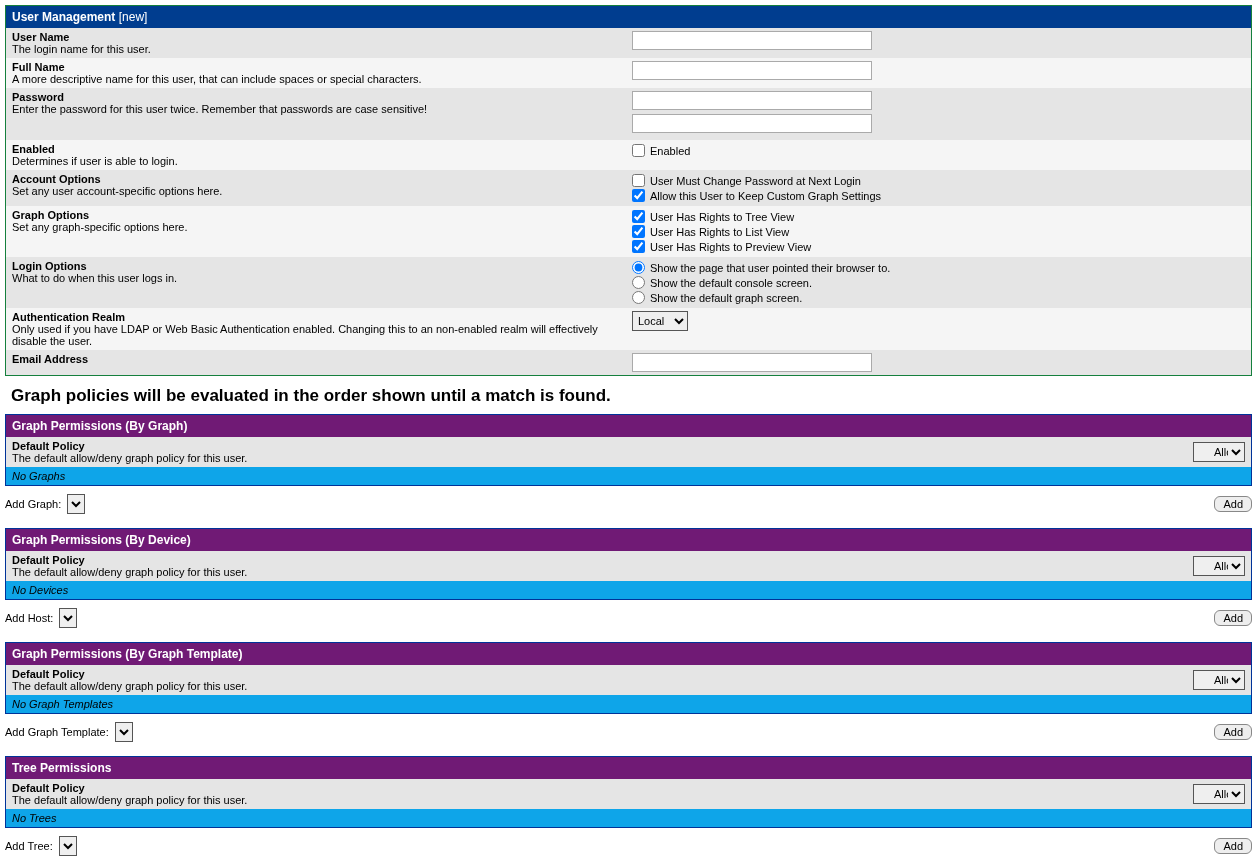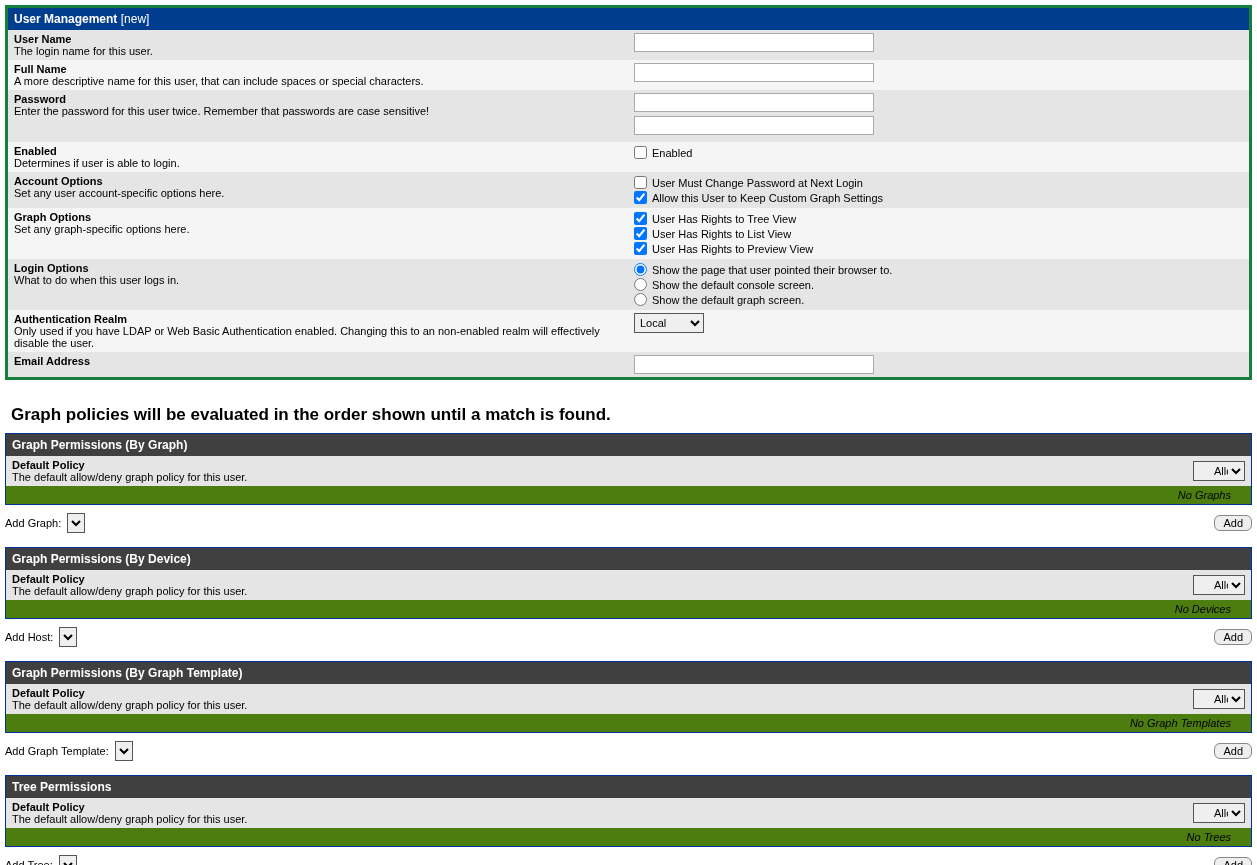--- a/index.html
+++ b/index.html
@@ -1,42 +1,42 @@
 <!DOCTYPE html>
 <html><head>
 <meta charset="utf-8">
 <style>
 * { box-sizing: border-box; margin: 0; padding: 0; }
 body { font-family: Verdana, Arial, sans-serif; font-size: 11px; color: #000; background: #fff; padding: 5px; }
-.section { border: 3px solid #15803d; margin-bottom: 15px; }
+.section { border: 1px solid #15803d; }
 .section-header { background: #003d8f; color: #fff; font-weight: bold; padding: 4px 6px; font-size: 12px; }
 .section-header .suffix { font-weight: normal; }
 .row { display: flex; border-bottom: 0; min-height: 22px; }
 .row.alt0 { background: #e5e5e5; }
 .row.alt1 { background: #f5f5f5; }
 .row-label { width: 620px; padding: 3px 6px; flex-shrink: 0; }
 .row-label .title { font-weight: bold; }
 .row-label .desc { font-weight: normal; }
 .row-input { flex: 1; padding: 3px 6px; }
 .row-input input[type="text"], .row-input input[type="password"] { width: 240px; height: 19px; border: 1px solid #aaa; padding: 1px 3px; font-size: 11px; }
 .row-input select { border: 1px solid #555; font-size: 11px; padding: 1px; height: 20px; }
-.sel-local { width: 70px; }
+.sel-local { width: 56px; }
 .row-input .stack input { display: block; margin-bottom: 4px; }
 .cb-line { display: flex; align-items: center; padding: 1px 0; }
 .cb-line input { margin-right: 5px; }
 .radio-line { display: flex; align-items: center; padding: 1px 0; }
 .radio-line input { margin-right: 5px; }
 .note { font-weight: bold; padding: 10px 6px 8px 6px; font-size: 17px; }
 .perm-section { border: 1px solid #003399; margin-bottom: 4px; }
-.perm-header { background: #404040; color: #fff; font-weight: bold; padding: 4px 6px; font-size: 12px; }
+.perm-header { background: #701a75; color: #fff; font-weight: bold; padding: 4px 6px; font-size: 12px; }
 .perm-row { display: flex; align-items: center; background: #e5e5e5; padding: 3px 6px; }
 .perm-row .pl { flex: 1; }
 .perm-row .pl .title { font-weight: bold; }
 .perm-row select { border: 1px solid #555; font-size: 11px; height: 20px; width: 52px; padding-left: 16px; }
-.perm-empty { background: #4d7c0f; padding: 3px 20px; font-style: italic; text-align: right; }
+.perm-empty { background: #0ea5e9; padding: 3px 6px; font-style: italic; }
 .add-row { display: flex; align-items: center; padding: 4px 0 14px 0; }
 .add-row .lbl { margin-right: 6px; }
 .add-row select { border: 1px solid #555; font-size: 11px; height: 20px; width: 18px; }
 .add-row .spacer { flex: 1; }
 .add-row button { font-size: 11px; padding: 1px 8px; border: 1px solid #888; background: #eee; border-radius: 6px; }
 </style>
 </head>
 <body>
 
 <div class="section">

